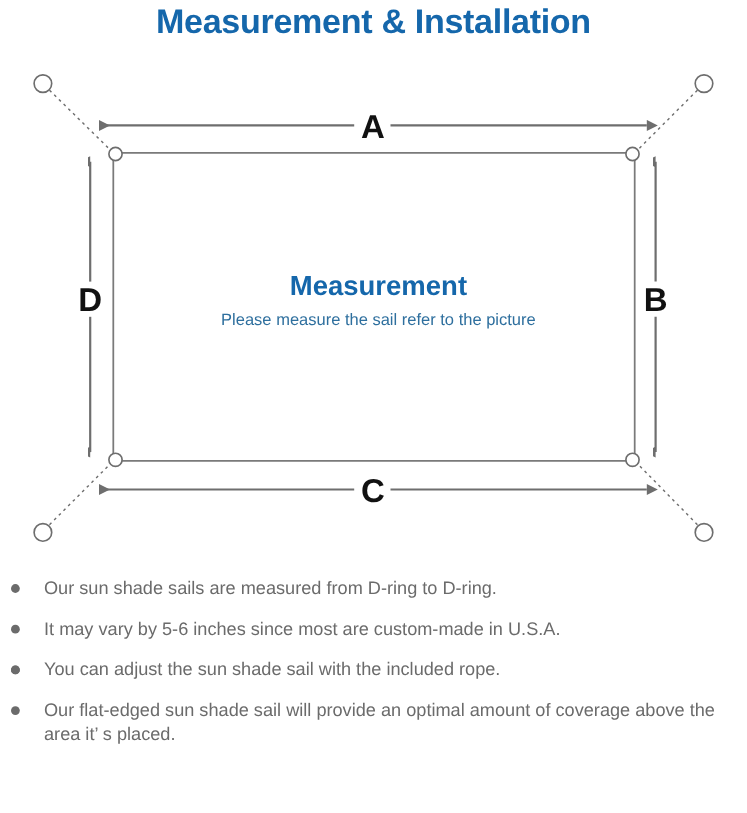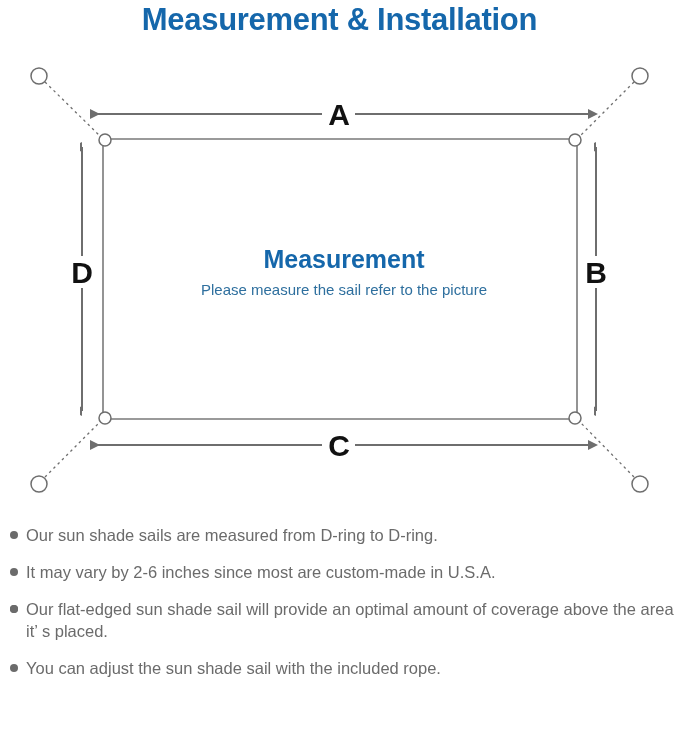--- a/index.html
+++ b/index.html
@@ -66,21 +66,21 @@
   }
   
   .notes {
     position: absolute;
     left: 0;
     top: 524px;
     width: 679px;
   }
   .note-item {
     position: relative;
-    padding-left: 26px;
+    padding-left: 40px;
     margin-bottom: 15px;
     font-size: 16.5px;
     line-height: 22px;
     color: #6b6b6b;
     font-family: "Liberation Sans", sans-serif;
     padding-right: 4px;
   }
   .note-item .bullet {
     position: absolute;
     left: 10px;
@@ -153,28 +153,28 @@
     </svg>
   </div>
 
   <div class="notes">
     <div class="note-item">
       <span class="bullet"></span>
       <span>Our sun shade sails are measured from D-ring to D-ring.</span>
     </div>
     <div class="note-item">
       <span class="bullet"></span>
-      <span>It may vary by 2-6 inches since most are custom-made in U.S.A.</span>
+      <span>It may vary by 5-6 inches since most are custom-made in U.S.A.</span>
     </div>
     <div class="note-item">
       <span class="bullet"></span>
     </div>
     <div class="note-item">
       <span class="bullet"></span>
-      <span>Our flat-edged sun shade sail will provide an optimal amount of coverage above the area it’ s placed.</span>
+      <span>You can adjust the sun shade sail with the included rope.</span>
     </div>
     <div class="note-item">
       <span class="bullet"></span>
-      <span>You can adjust the sun shade sail with the included rope.</span>
+      <span>Our flat-edged sun shade sail will provide an optimal amount of coverage above the area it’ s placed.</span>
     </div>
   </div>
 
 </div>
 
 </body></html>

